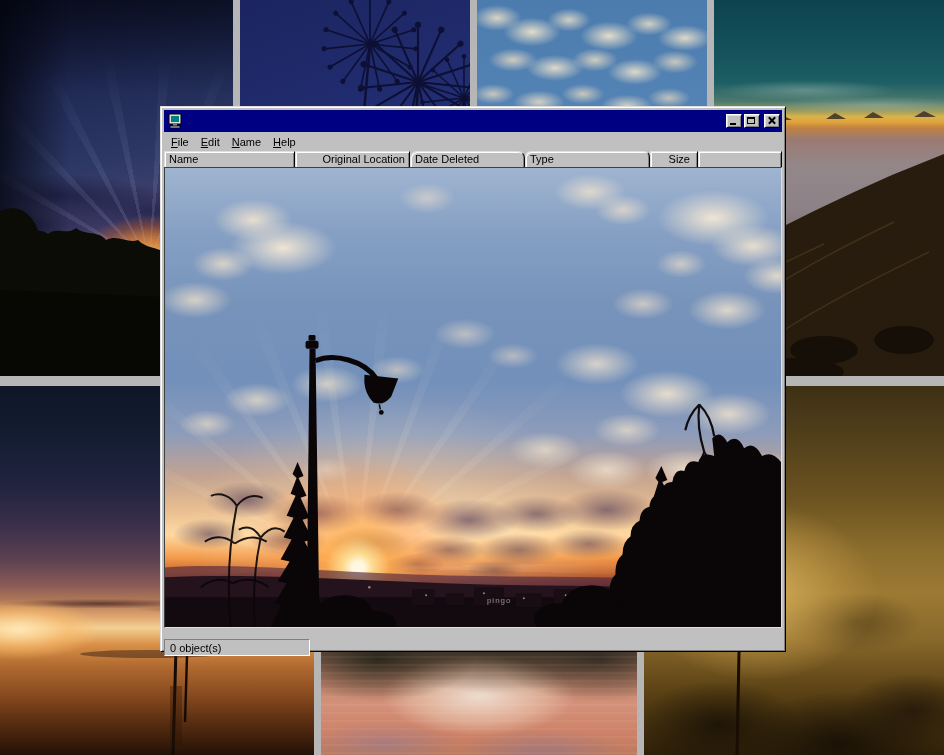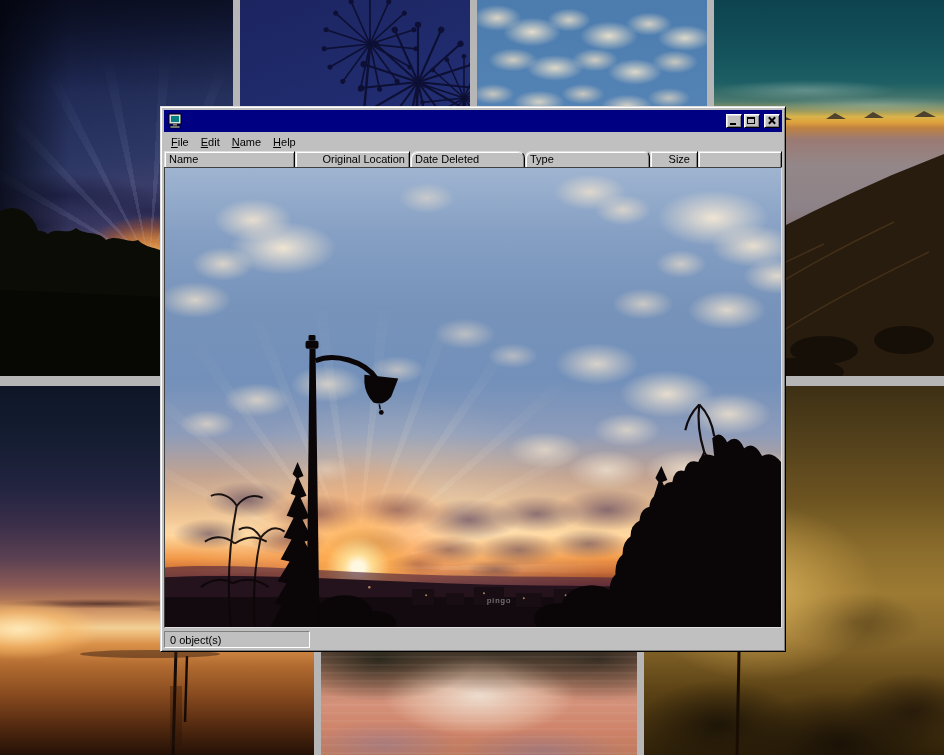--- a/index.html
+++ b/index.html
@@ -132,21 +132,21 @@
   .hc-name{width:131px;}
   .hc-loc{width:115px;text-align:right;}
   .hc-date{width:115px;border-radius:7px;}
   .hc-type{width:125px;border-radius:6px;}
   .hc-size{width:48px;text-align:right;padding-right:7px;}
   .hc-fill{flex:1;}
 
   .content{flex:1;position:relative;overflow:hidden;background:#000;
     border:1px solid;border-color:#404040 #dfdfdf #dfdfdf #404040;}
 
-  .statusbar{height:20px;flex:0 0 20px;display:flex;align-items:flex-end;padding-top:19px;box-sizing:border-box;font-size:11px;}
+  .statusbar{height:20px;flex:0 0 20px;display:flex;align-items:center;padding-top:19px;box-sizing:border-box;font-size:11px;}
   .spanel{box-sizing:border-box;height:17px;line-height:14px;padding:1px 5px;
     border:1px solid;border-color:#808080 #fff #fff #808080;background:#c0c0c0;white-space:nowrap;overflow:hidden;}
   .sp-objects{width:146px;margin-right:4px;}
   .sp-bytes{flex:1;position:relative;}
   .grip{position:absolute;right:1px;bottom:1px;width:12px;height:12px;
     background:repeating-linear-gradient(135deg, transparent 0 2px, #fff 2px 3px, #808080 3px 4.5px);
     clip-path:polygon(100% 0, 100% 100%, 0 100%);}
 
   
   .scene{position:absolute;inset:0;}

